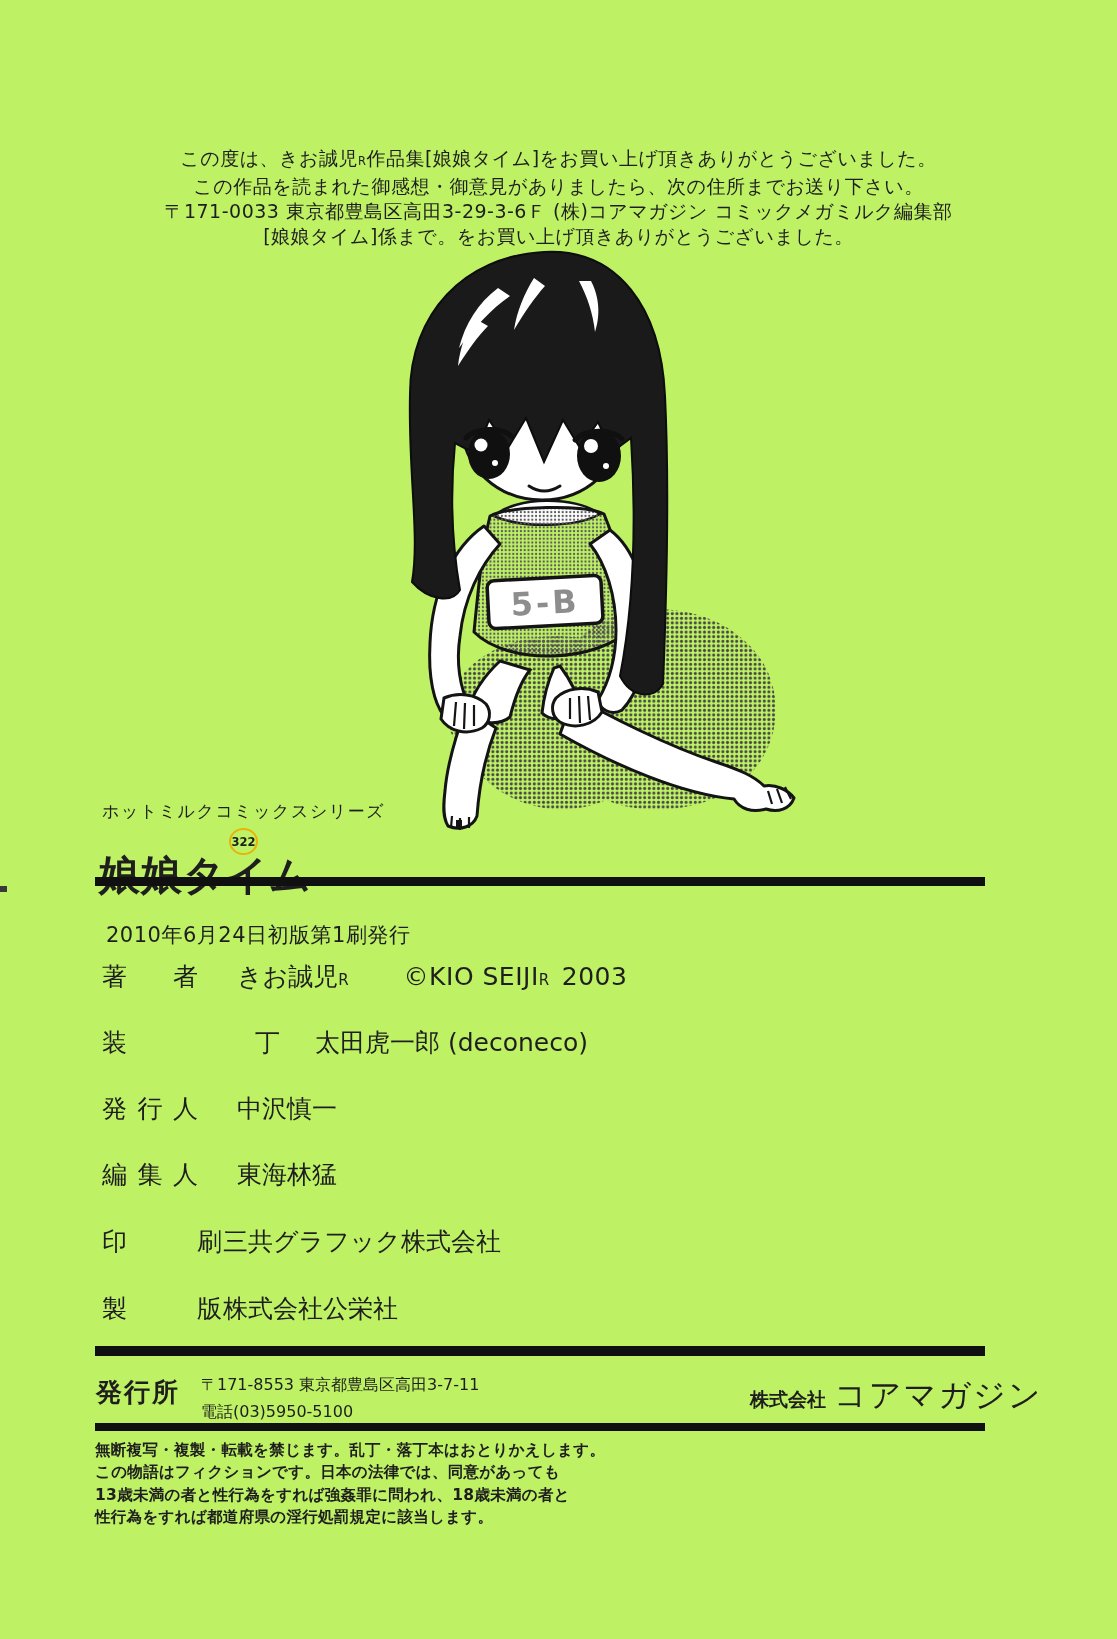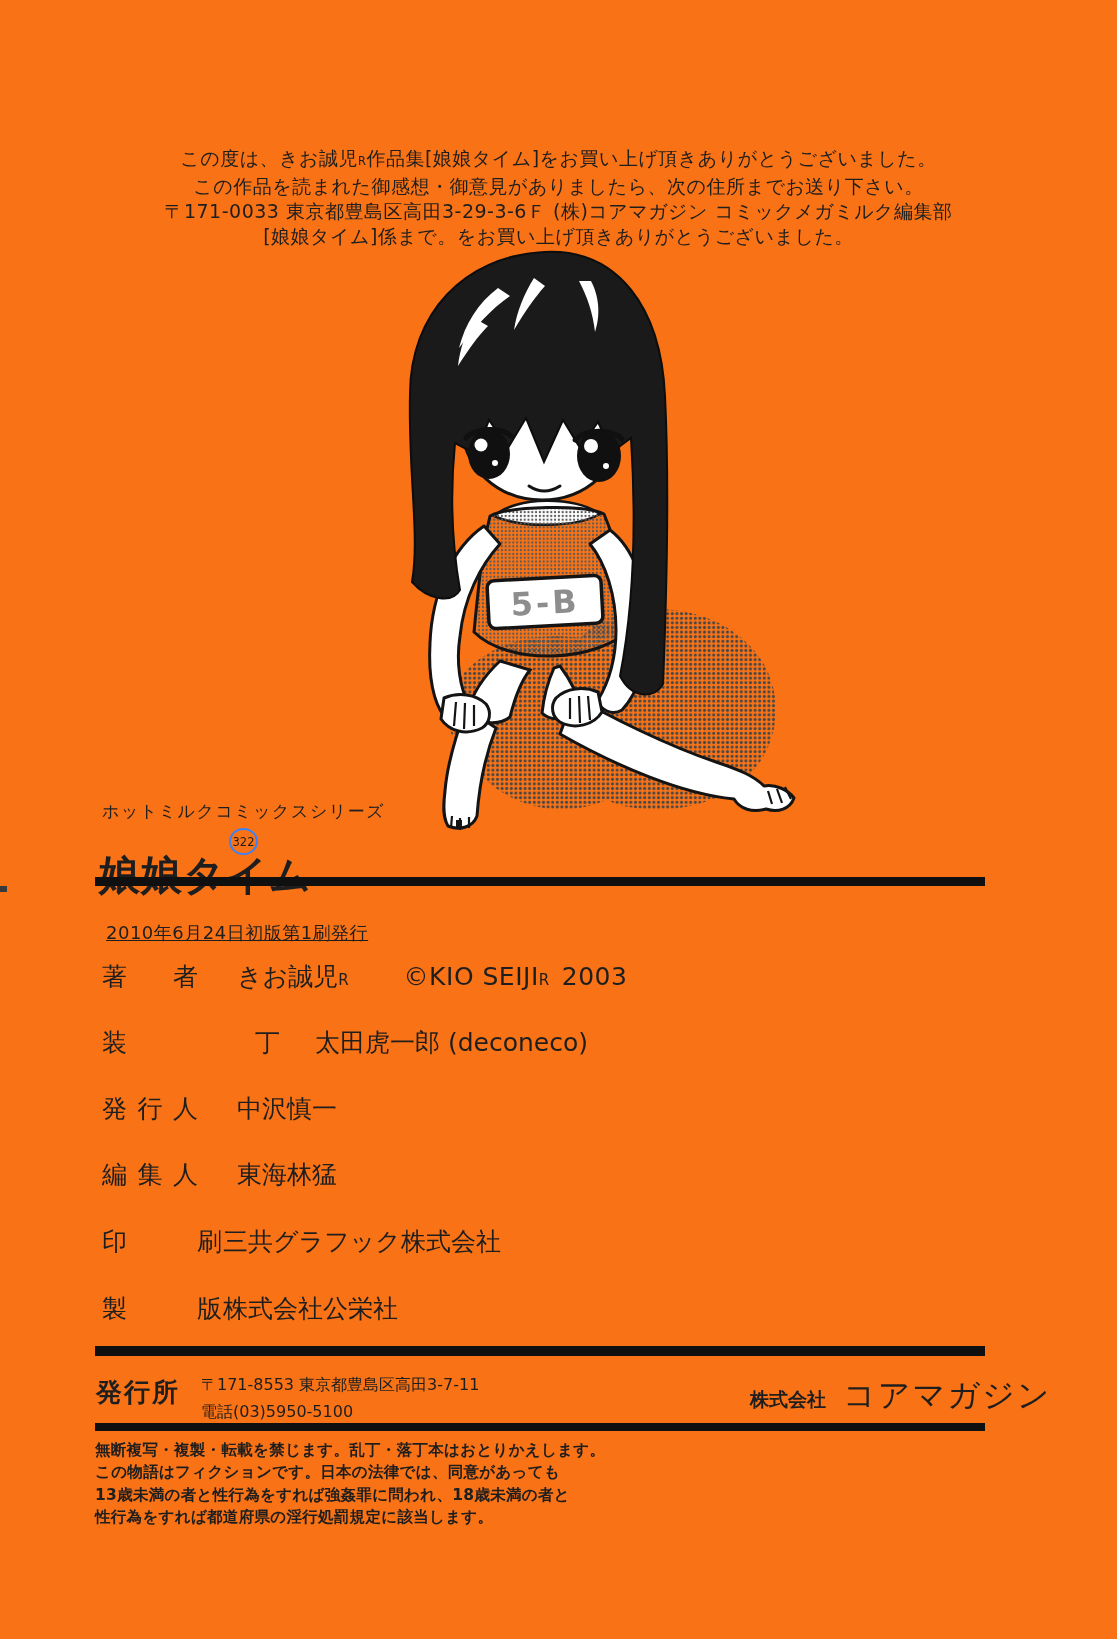--- a/index.html
+++ b/index.html
@@ -1,58 +1,58 @@
 <!DOCTYPE html>
 <html><head>
 <meta charset="utf-8">
 <style>
   html,body{margin:0;padding:0;background:#e8e8e6;}
   .page{
     position:relative;width:1117px;height:1639px;margin:0 auto;
-    background:#f97316;color:#1e1e1e;
+    background:#bef264;color:#1e1e1e;
     font-family:"DejaVu Sans","Liberation Sans",sans-serif;
     overflow:hidden;
   }
   .note{
     position:absolute;top:146px;left:0;width:100%;
     text-align:center;font-size:19px;line-height:25px;letter-spacing:.5px;
     font-weight:500;
   }
   .subr{font-size:.6em;}
   .illo{position:absolute;left:348px;top:248px;width:492px;height:598px;}
   .series{
     position:absolute;left:102px;top:800px;font-size:17px;letter-spacing:1.5px;
     display:flex;align-items:center;gap:5px;flex-direction:column;
   }
   .series-num{
     display:inline-flex;align-items:center;justify-content:center;
-    width:25px;height:23px;border:2px solid #3b82f6;border-radius:50%;
-    font-size:11.5px;letter-spacing:0;font-weight:normal;
+    width:25px;height:23px;border:2px solid #eab308;border-radius:50%;
+    font-size:11.5px;letter-spacing:0;font-weight:bold;
   }
   .title{
     position:absolute;left:99px;top:848px;font-size:41px;font-weight:bold;
     letter-spacing:1px;
   }
   .rule{position:absolute;left:95px;width:890px;background:#101010;}
   .rule1{top:877px;height:9px;}
   .rule2{top:1346px;height:10px;}
   .rule3{top:1423px;height:8px;}
-  .edition{position:absolute;left:106px;top:921px;font-size:18px;letter-spacing:.5px;text-decoration:underline;}
+  .edition{position:absolute;left:106px;top:921px;font-size:21px;letter-spacing:.5px;}
   .credit-row{position:absolute;left:102px;display:flex;align-items:baseline;font-size:25px;}
   .c-label{display:inline-flex;justify-content:space-between;flex:none;}
   .c-label i{font-style:normal;}
   .r1{top:960px;}  .r2{top:1026px;} .r3{top:1092px;}
   .r4{top:1158px;} .r5{top:1225px;} .r6{top:1292px;}
   .w96{width:96px;}  .w178{width:178px;} .w120{width:120px;}
   .m39{margin-left:39px;} .m35{margin-left:35px;} .m19{margin-left:1px;}
   .c-copy{margin-left:55px;letter-spacing:.5px;}
   .c-year{margin-left:12px;}
   .pub-label{position:absolute;left:96px;top:1375px;font-size:26px;font-weight:bold;letter-spacing:2px;}
   .pub-address{position:absolute;left:201px;top:1371px;font-size:16px;line-height:27px;}
-  .pub-company{position:absolute;left:750px;top:1374px;display:flex;align-items:baseline;gap:17px;}
+  .pub-company{position:absolute;left:750px;top:1374px;display:flex;align-items:baseline;gap:8px;}
   .pub-company .prefix{font-size:19px;font-weight:bold;}
   .pub-company .name{font-size:32px;letter-spacing:2px;}
   .disclaimer{
     position:absolute;left:95px;top:1439px;font-size:15.5px;font-weight:bold;
     line-height:22.3px;letter-spacing:.3px;
   }
   .scan-mark{position:absolute;left:0;top:886px;width:7px;height:6px;background:#3a3a3a;}
 </style>
 </head>
 <body>

